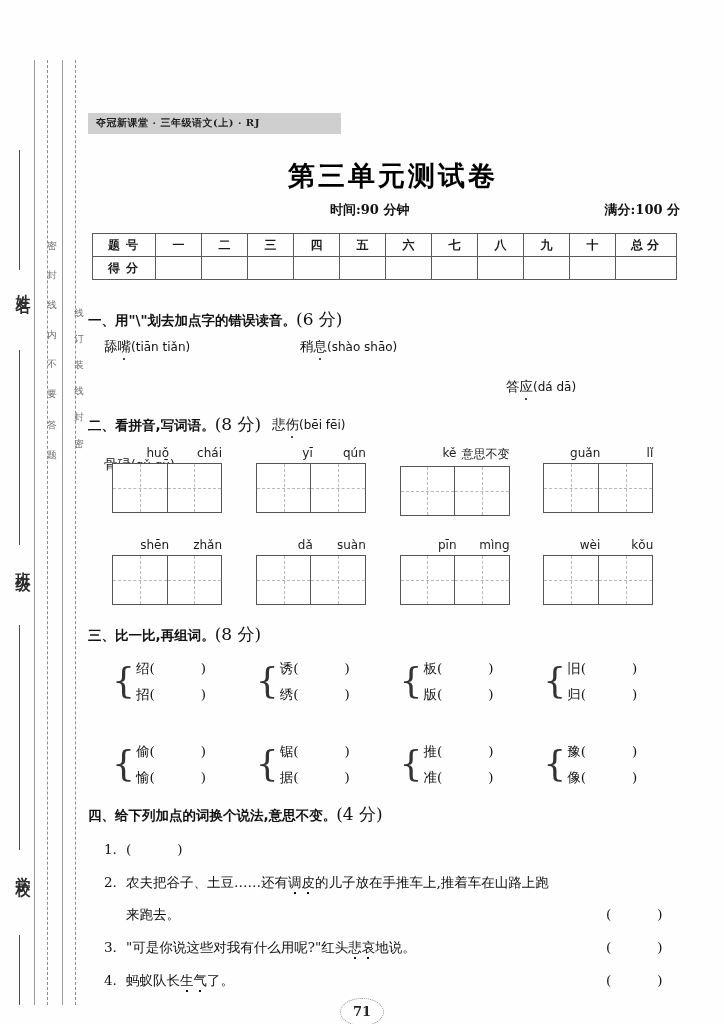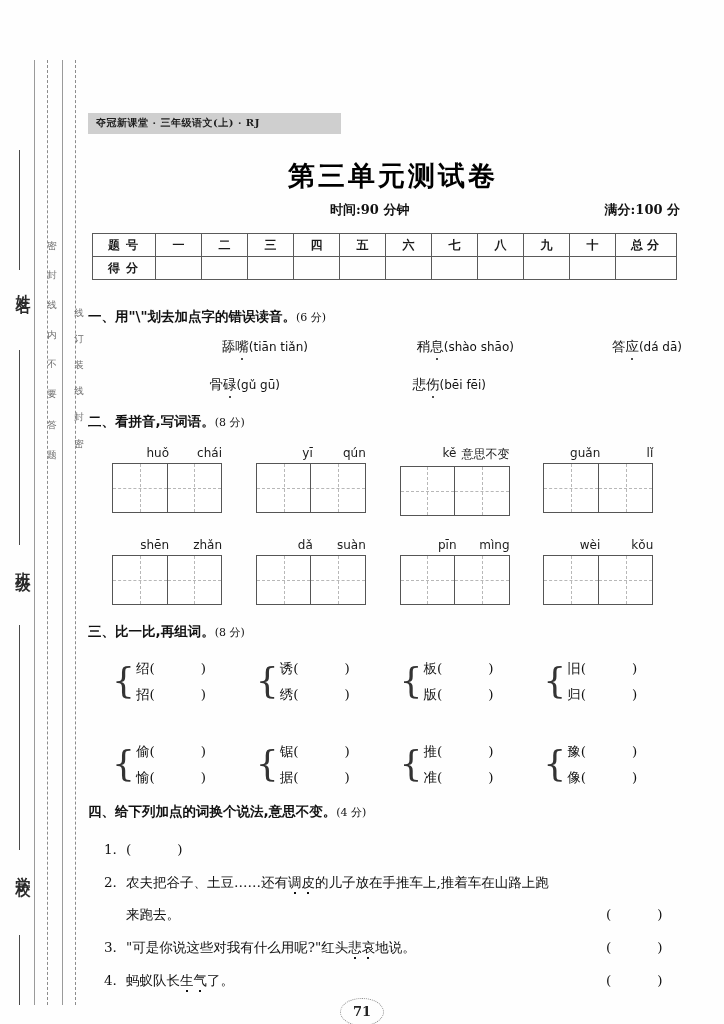--- a/index.html
+++ b/index.html
@@ -168,29 +168,28 @@
     left: 88px;
     font-size: 13.5px;
     font-weight: bold;
     color: #111;
     white-space: nowrap;
     font-family: "DejaVu Sans", "Liberation Sans", sans-serif;
   }
   .q-head .pts {
     font-weight: normal;
     font-family: "DejaVu Serif", "Liberation Serif", serif;
-    font-size: 11px;
+    font-size: 17px;
   }
 
   
   .q1-grid {
     position: absolute;
-    left: 112px; top: 338px;
+    left: 104px; top: 338px;
     width: 570px;
-    text-align: right;
   }
   .q1-row { display: flex; margin-bottom: 20px; }
   .q1-item {
     font-size: 13.5px;
     color: #111;
     white-space: nowrap;
     font-family: "DejaVu Serif", "Liberation Serif", serif;
   }
   .q1-item .dotted {
     position: relative;
@@ -204,21 +203,21 @@
     margin-left: -1px;
     background: #111;
     border-radius: 50%;
   }
   .q1-item .py {
     font-family: "DejaVu Sans", "Liberation Sans", sans-serif;
     font-size: 12px;
   }
   .q1-c1 { width: 196px; }
   .q1-c2 { width: 206px; }
-  .q1-c3 { width: 168px; }
+  .q1-c3 { width: 168px; margin-top: 40px; }
 
   
   .q2-wrap { position: absolute; left: 112px; top: 446px; width: 575px; }
   .q2-row { display: flex; margin-bottom: 22px; }
   .q2-cell { width: 147px; }
   .q2-py {
     display: flex;
     font-size: 12px;
     color: #1a1a1a;
     font-family: "DejaVu Sans", "Liberation Sans", sans-serif;

